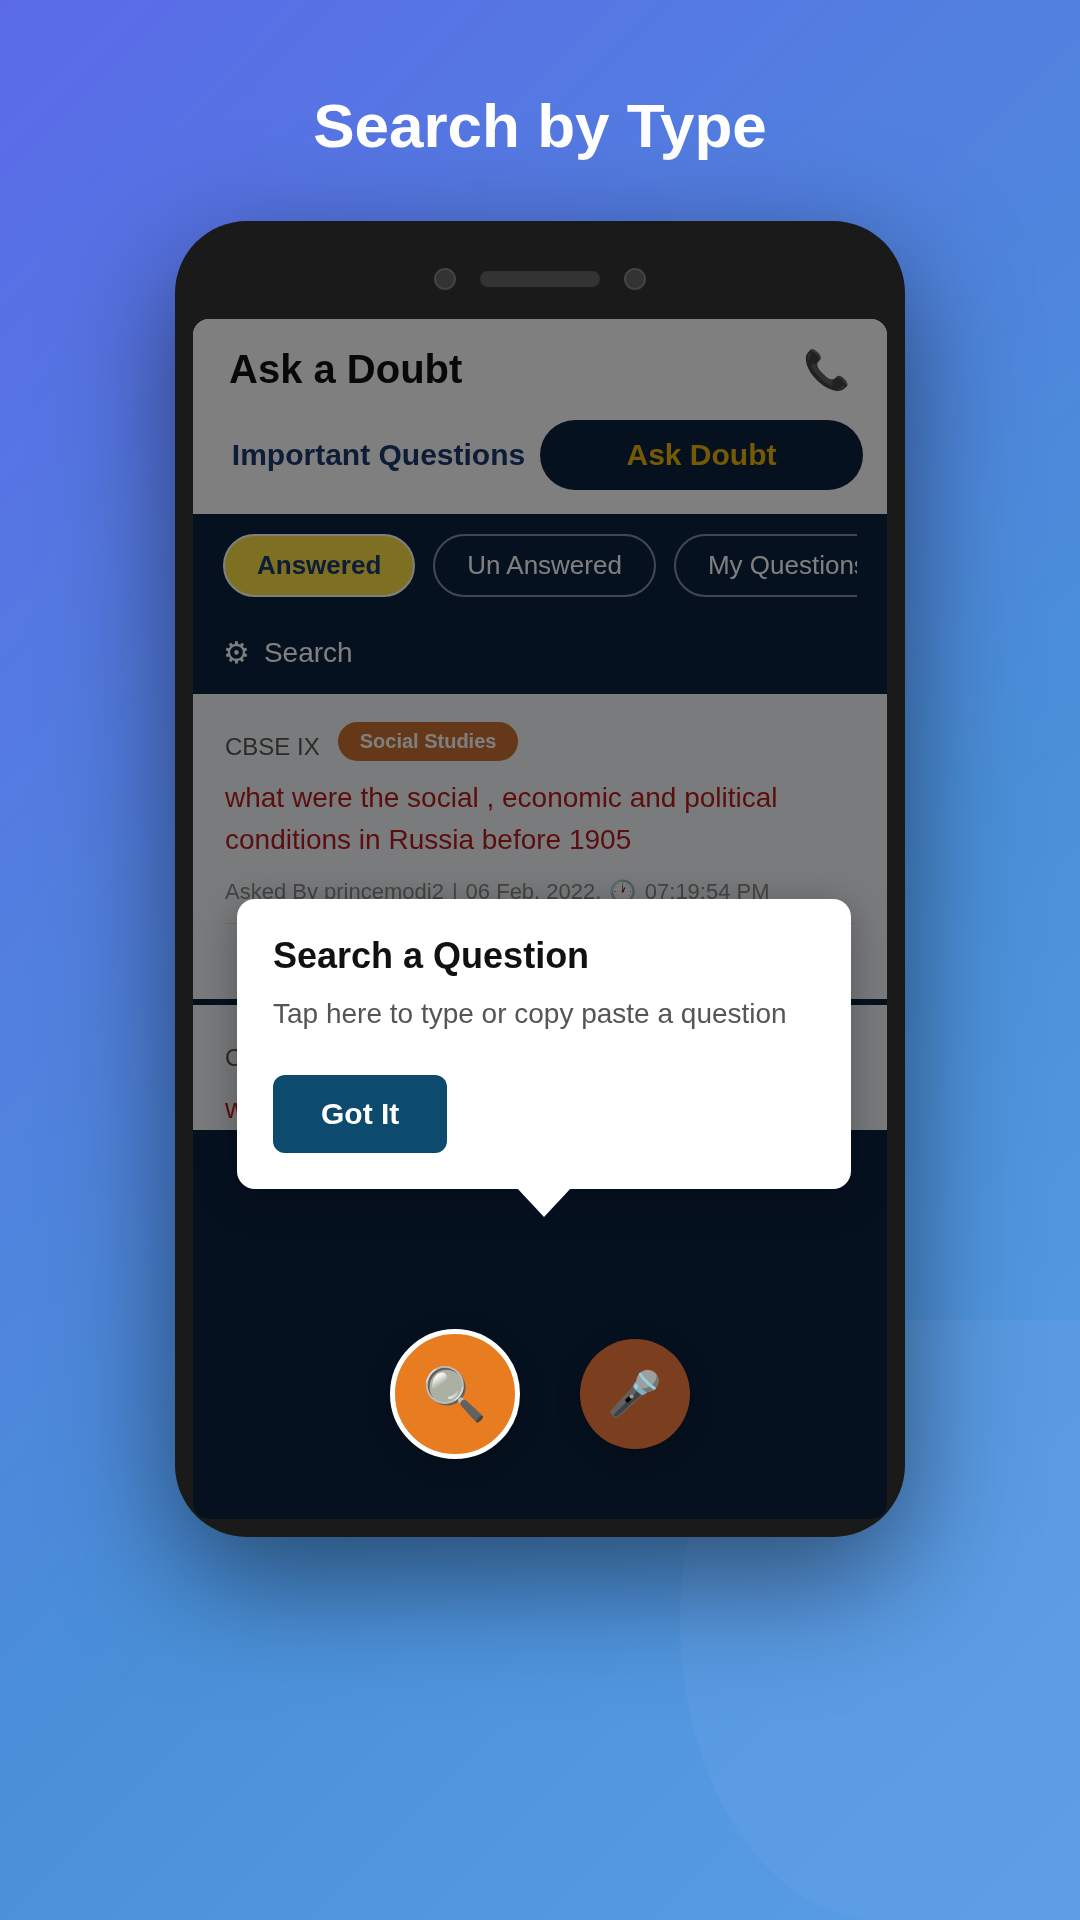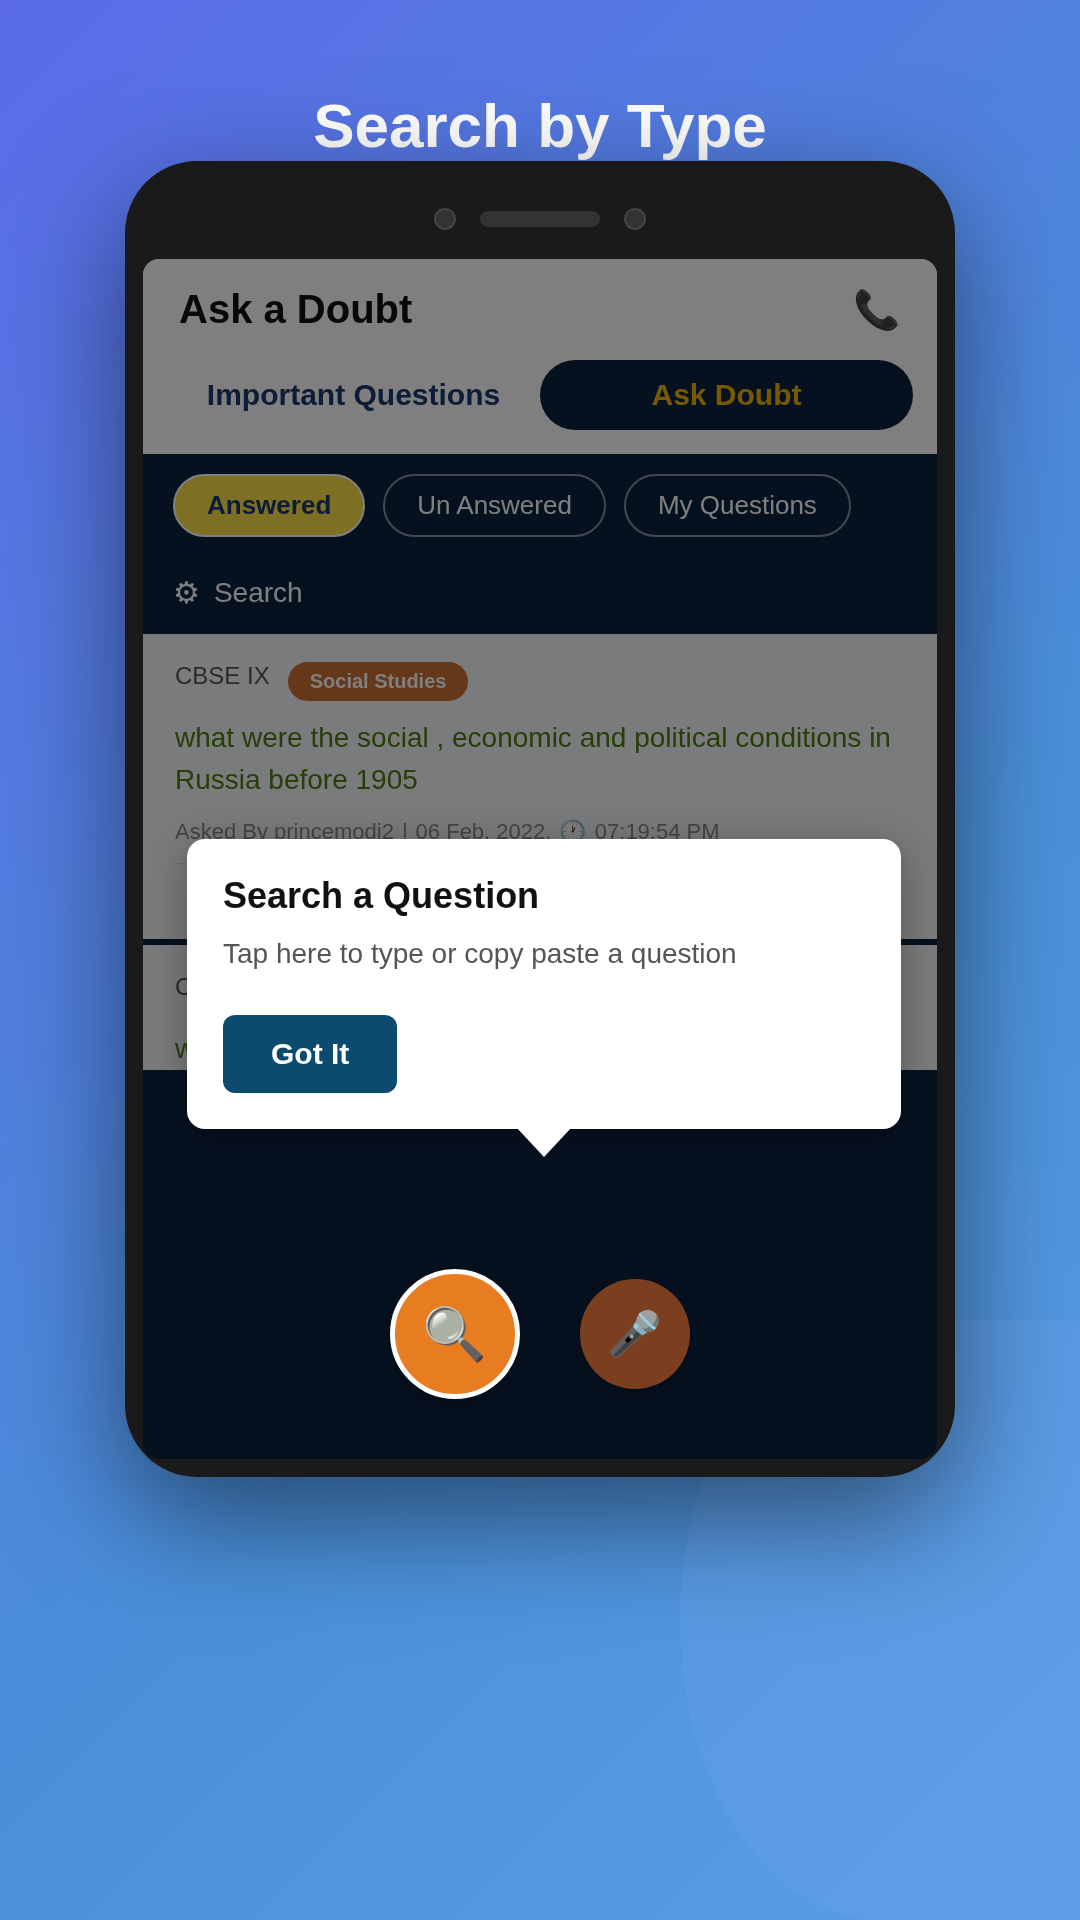--- a/index.html
+++ b/index.html
@@ -27,27 +27,28 @@
       background: rgba(100, 160, 230, 0.4);
       border-radius: 50% 0 0 50%;
       z-index: 0;
     }
 
     .page-title {
       color: white;
       font-size: 62px;
       font-weight: 800;
       margin-top: 90px;
+      margin-bottom: 60px;
       z-index: 1;
       text-align: center;
     }
 
     
     .phone-frame {
-      width: 830px;
+      width: 730px;
       background: #1a1a1a;
       border-radius: 72px;
       padding: 18px;
       box-shadow: 0 40px 120px rgba(0,0,0,0.5);
       z-index: 2;
       position: relative;
     }
 
     .phone-notch-bar {
       background: #1a1a1a;
@@ -183,21 +184,21 @@
 
     
     .question-card {
       background: #f5f7fa;
       margin: 0 0 6px 0;
       padding: 28px 32px;
     }
 
     .card-meta {
       display: flex;
-      align-items: flex-start;
+      align-items: flex-end;
       gap: 18px;
       margin-bottom: 16px;
     }
 
     .card-class {
       font-size: 24px;
       color: #555;
       font-weight: 500;
     }
 
@@ -209,21 +210,21 @@
       font-size: 20px;
       font-weight: 600;
     }
 
     .subject-badge.che {
       background: #7b3fc4;
     }
 
     .question-text {
       font-size: 28px;
-      color: #4d7c0f;
+      color: #b91c1c;
       font-weight: 500;
       line-height: 1.5;
       margin-bottom: 18px;
     }
 
     .question-footer {
       display: flex;
       align-items: center;
       gap: 8px;
       font-size: 22px;

